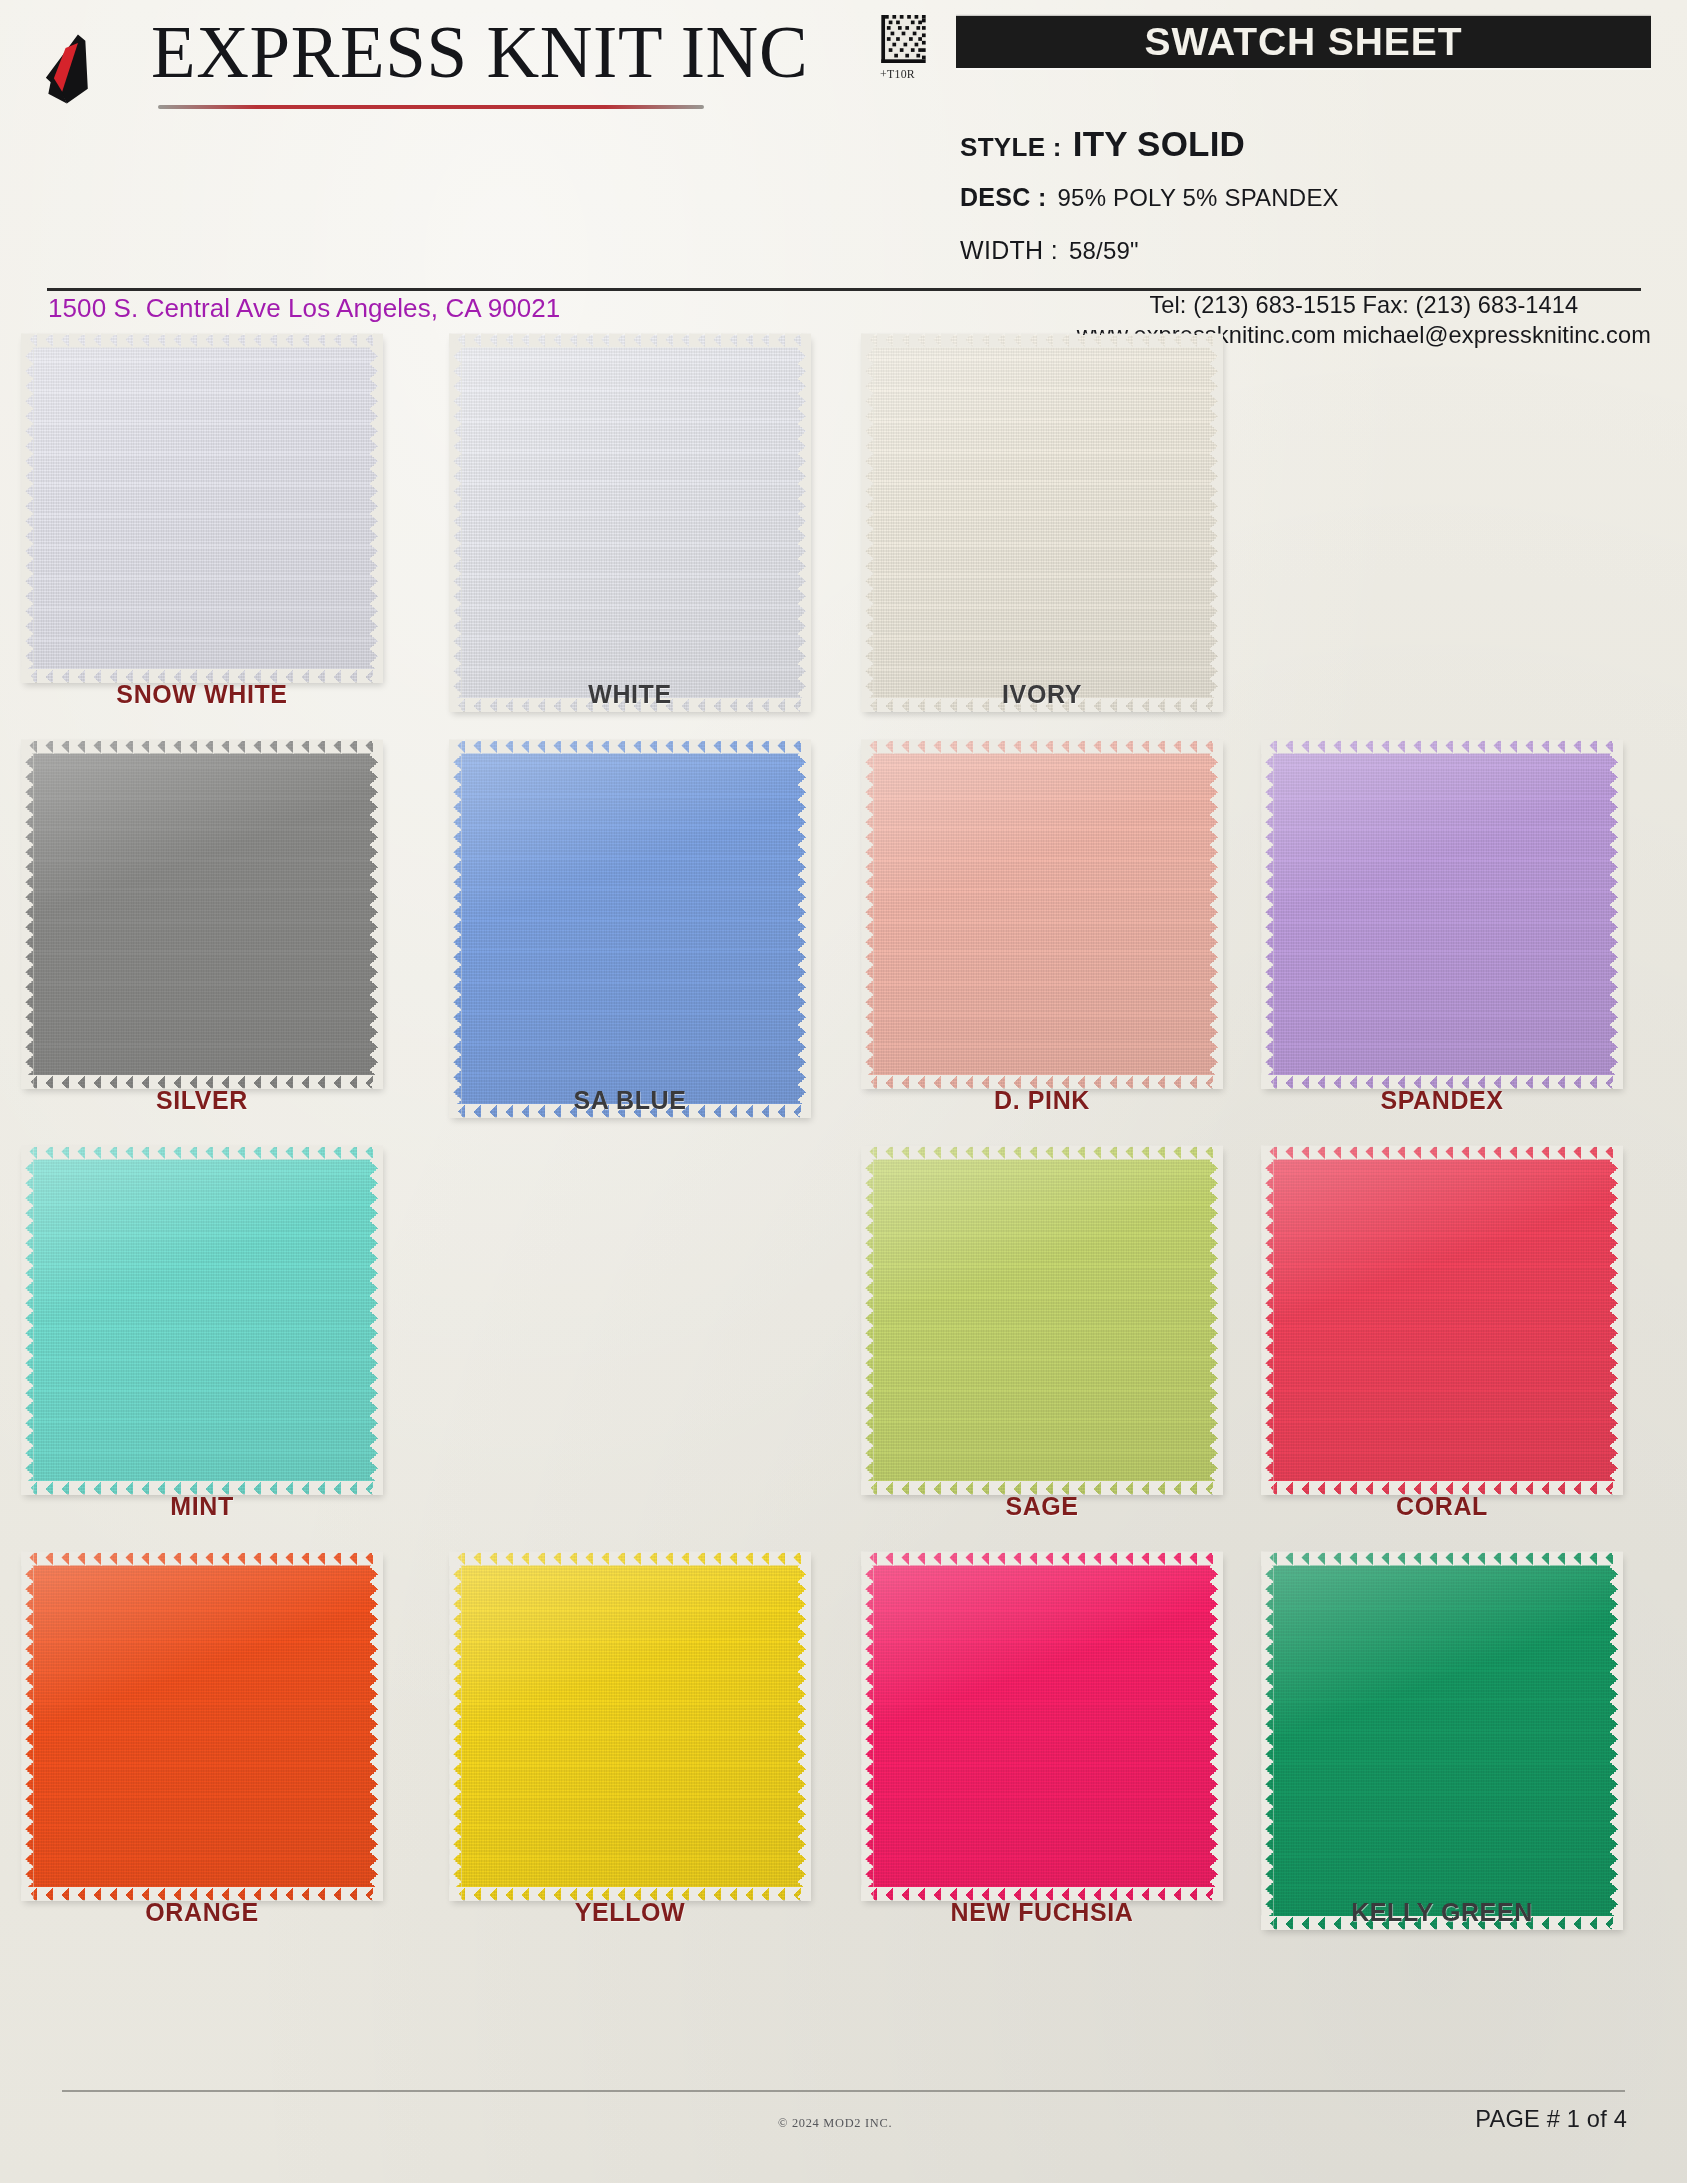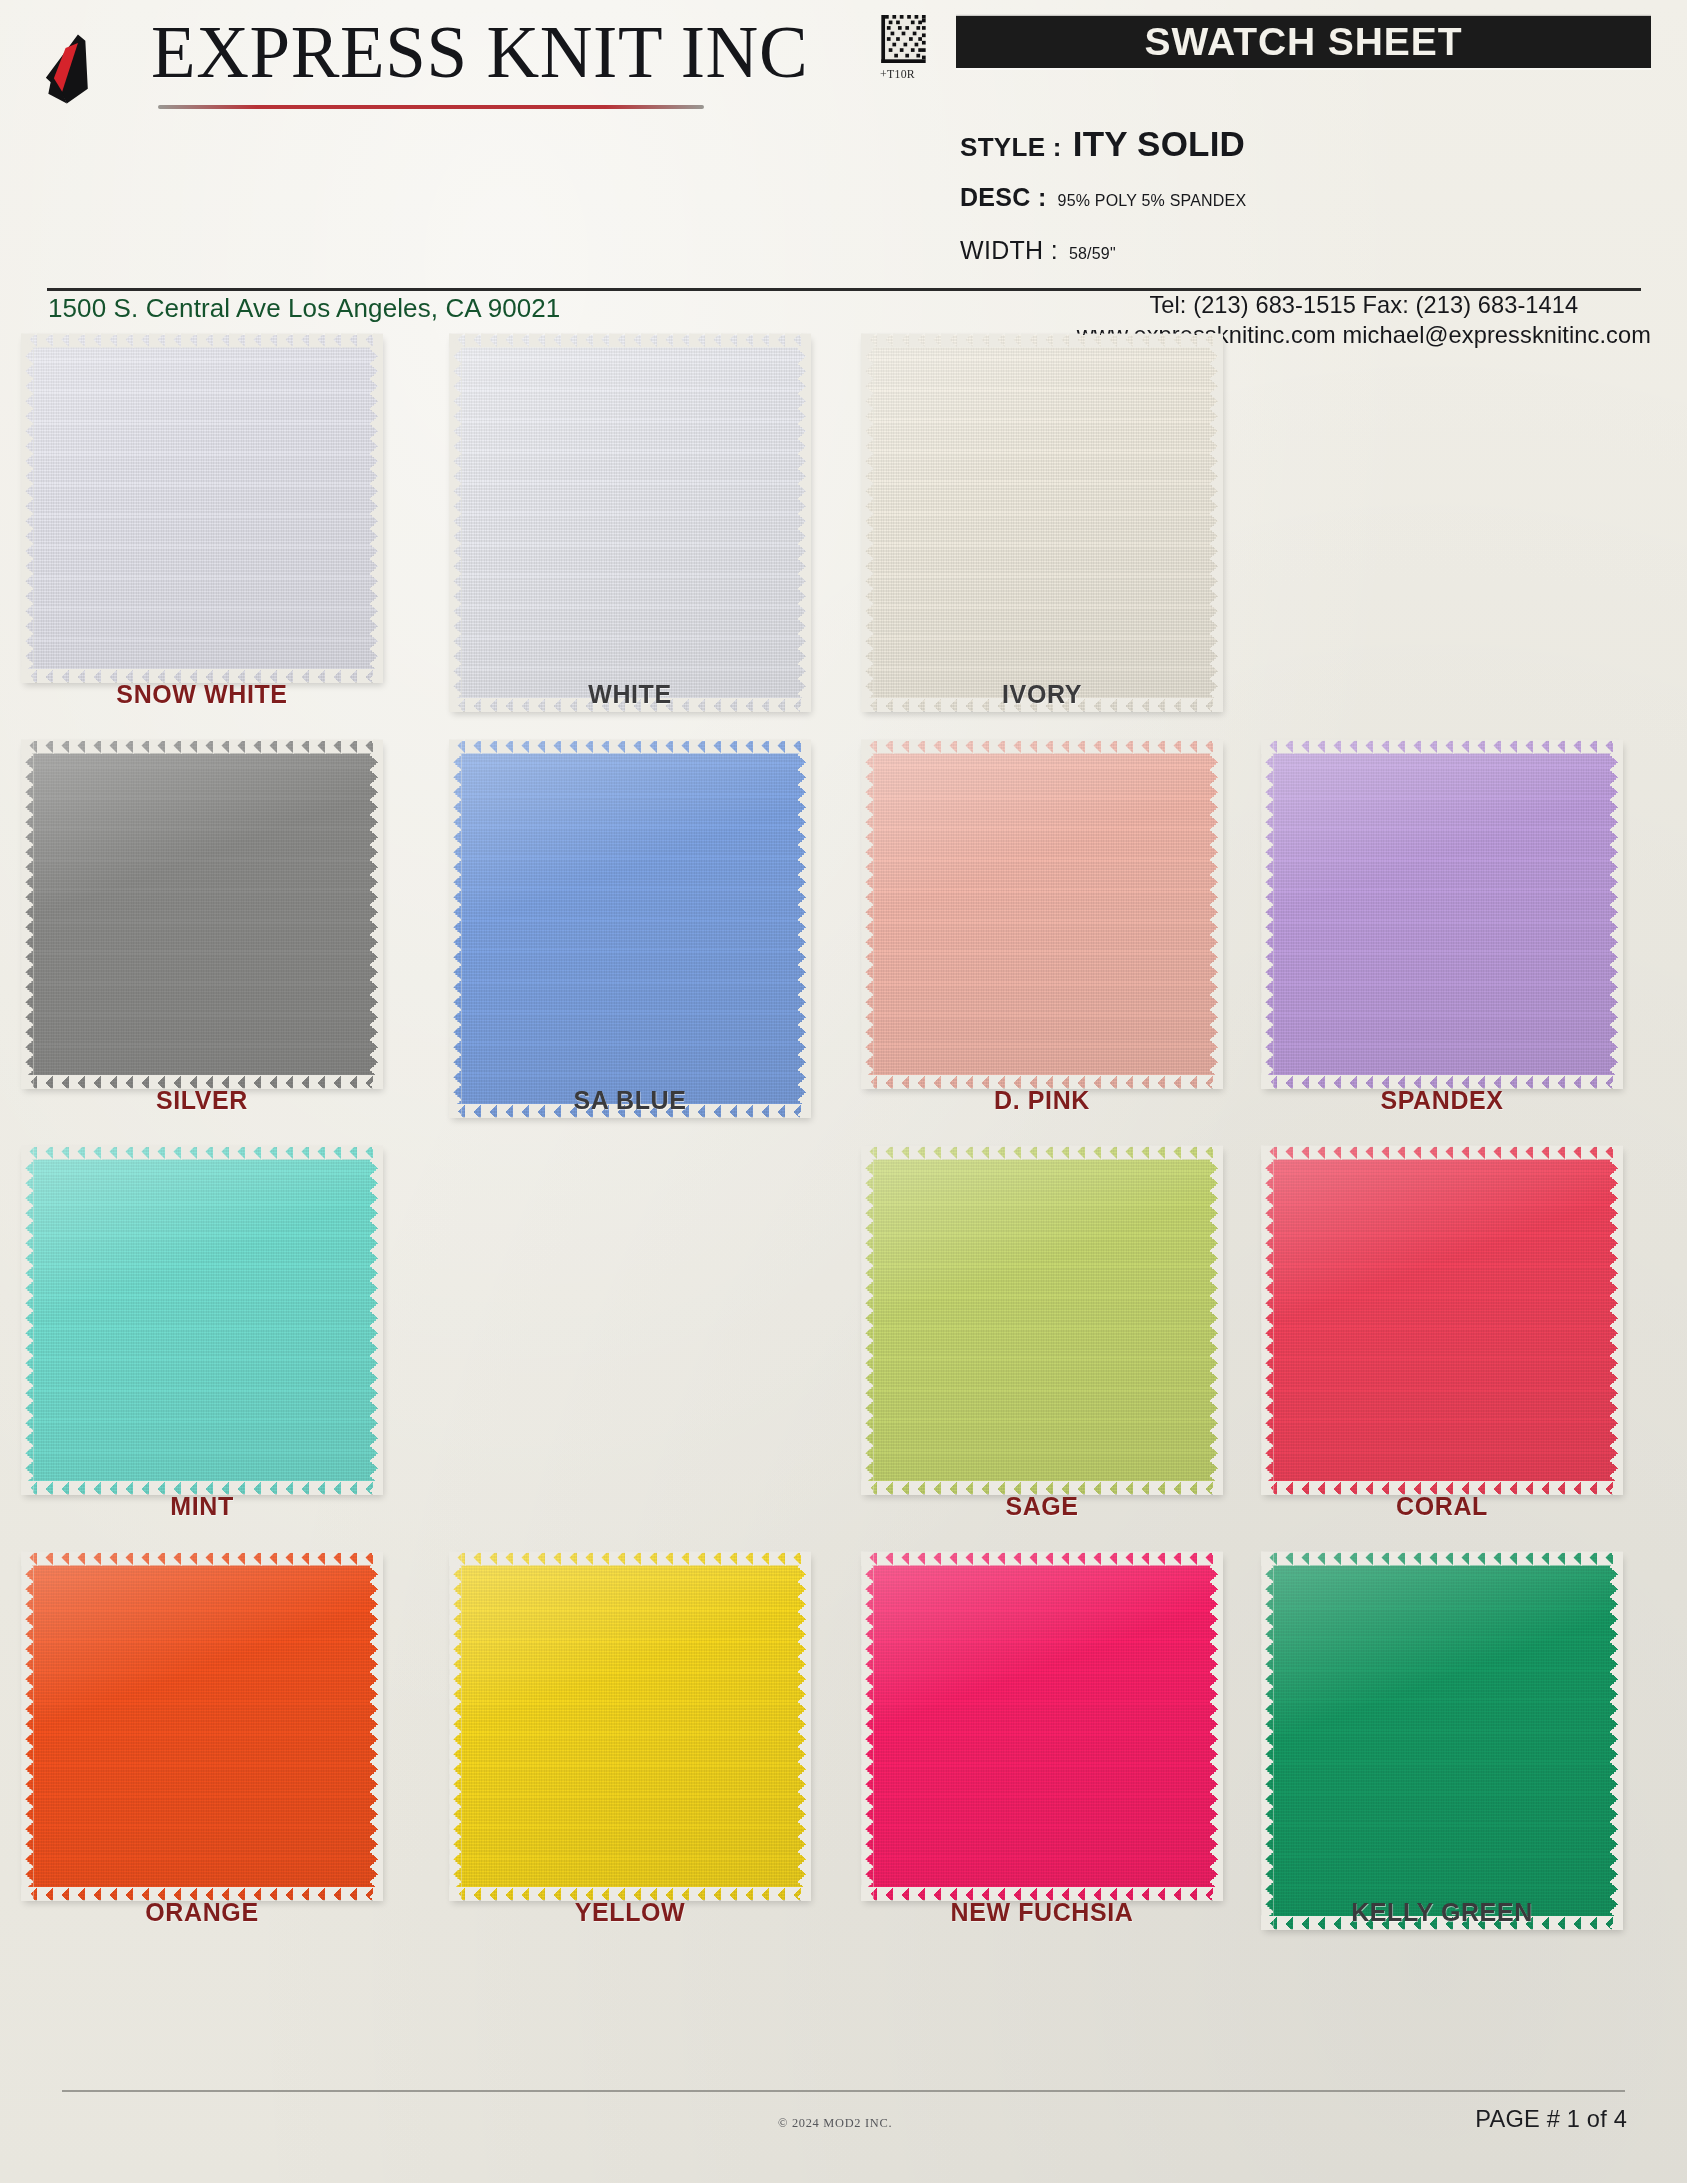--- a/index.html
+++ b/index.html
@@ -54,32 +54,32 @@
     display:block;text-align:center;color:#f3f1ea;
     font-size:39px;font-weight:bold;line-height:52px;letter-spacing:0.9px;
   }
 
   .spec{position:absolute;left:960px;font-size:0;white-space:nowrap;}
   .spec .k{
     font-size:25px;font-weight:bold;color:#17181c;letter-spacing:0.3px;
     display:inline-block;vertical-align:baseline;
   }
   .spec .v{
-    font-size:16px;color:#17181c;display:inline-block;vertical-align:baseline;
+    font-size:24px;color:#17181c;display:inline-block;vertical-align:baseline;
     margin-left:11px;letter-spacing:0.2px;
   }
   .spec.style{top:124px;}
   .spec.style .k{font-size:26px;}
   .spec.style .v{font-size:35px;font-weight:bold;}
   .spec.desc{top:183px;}
   .spec.width{top:236px;}
   .spec.width .k{font-weight:normal;}
 
   .addr-rule{position:absolute;left:47px;top:288px;width:1594px;height:3.1px;background:#2a2a2a;}
-  .addr{position:absolute;left:48px;top:293px;font-size:26px;color:#14532d;letter-spacing:0.1px;}
+  .addr{position:absolute;left:48px;top:293px;font-size:26px;color:#a21caf;letter-spacing:0.1px;}
   .contact{position:absolute;right:37px;top:290px;text-align:center;}
   .contact div{font-size:23.6px;color:#16171b;line-height:1.28;letter-spacing:0.1px;}
 
   
   .grid{position:absolute;left:0;top:335px;width:1688px;}
   .row{position:relative;height:406px;}
   .cell{position:absolute;top:0;width:372px;height:406px;}
   .cell.c0{left:22px;}
   .cell.c1{left:450px;}
   .cell.c2{left:862px;}

